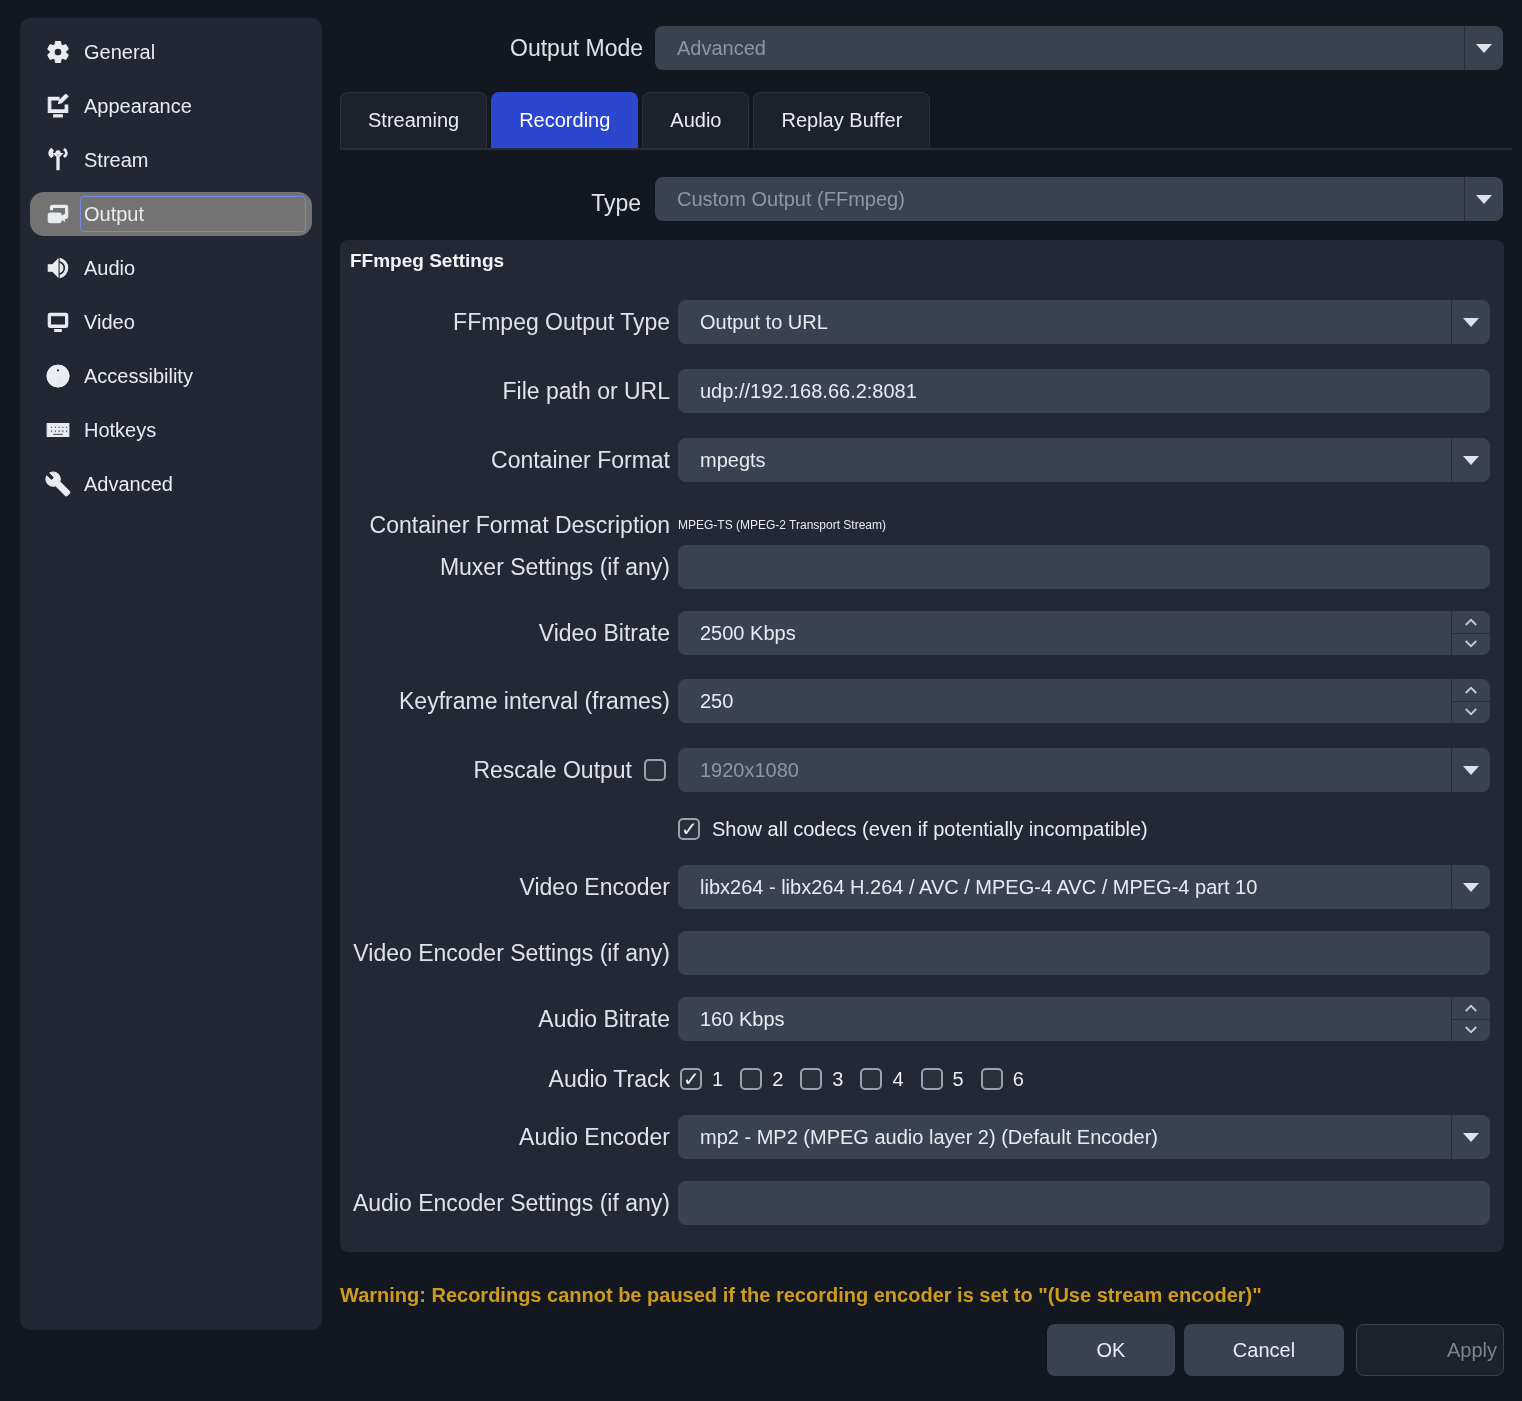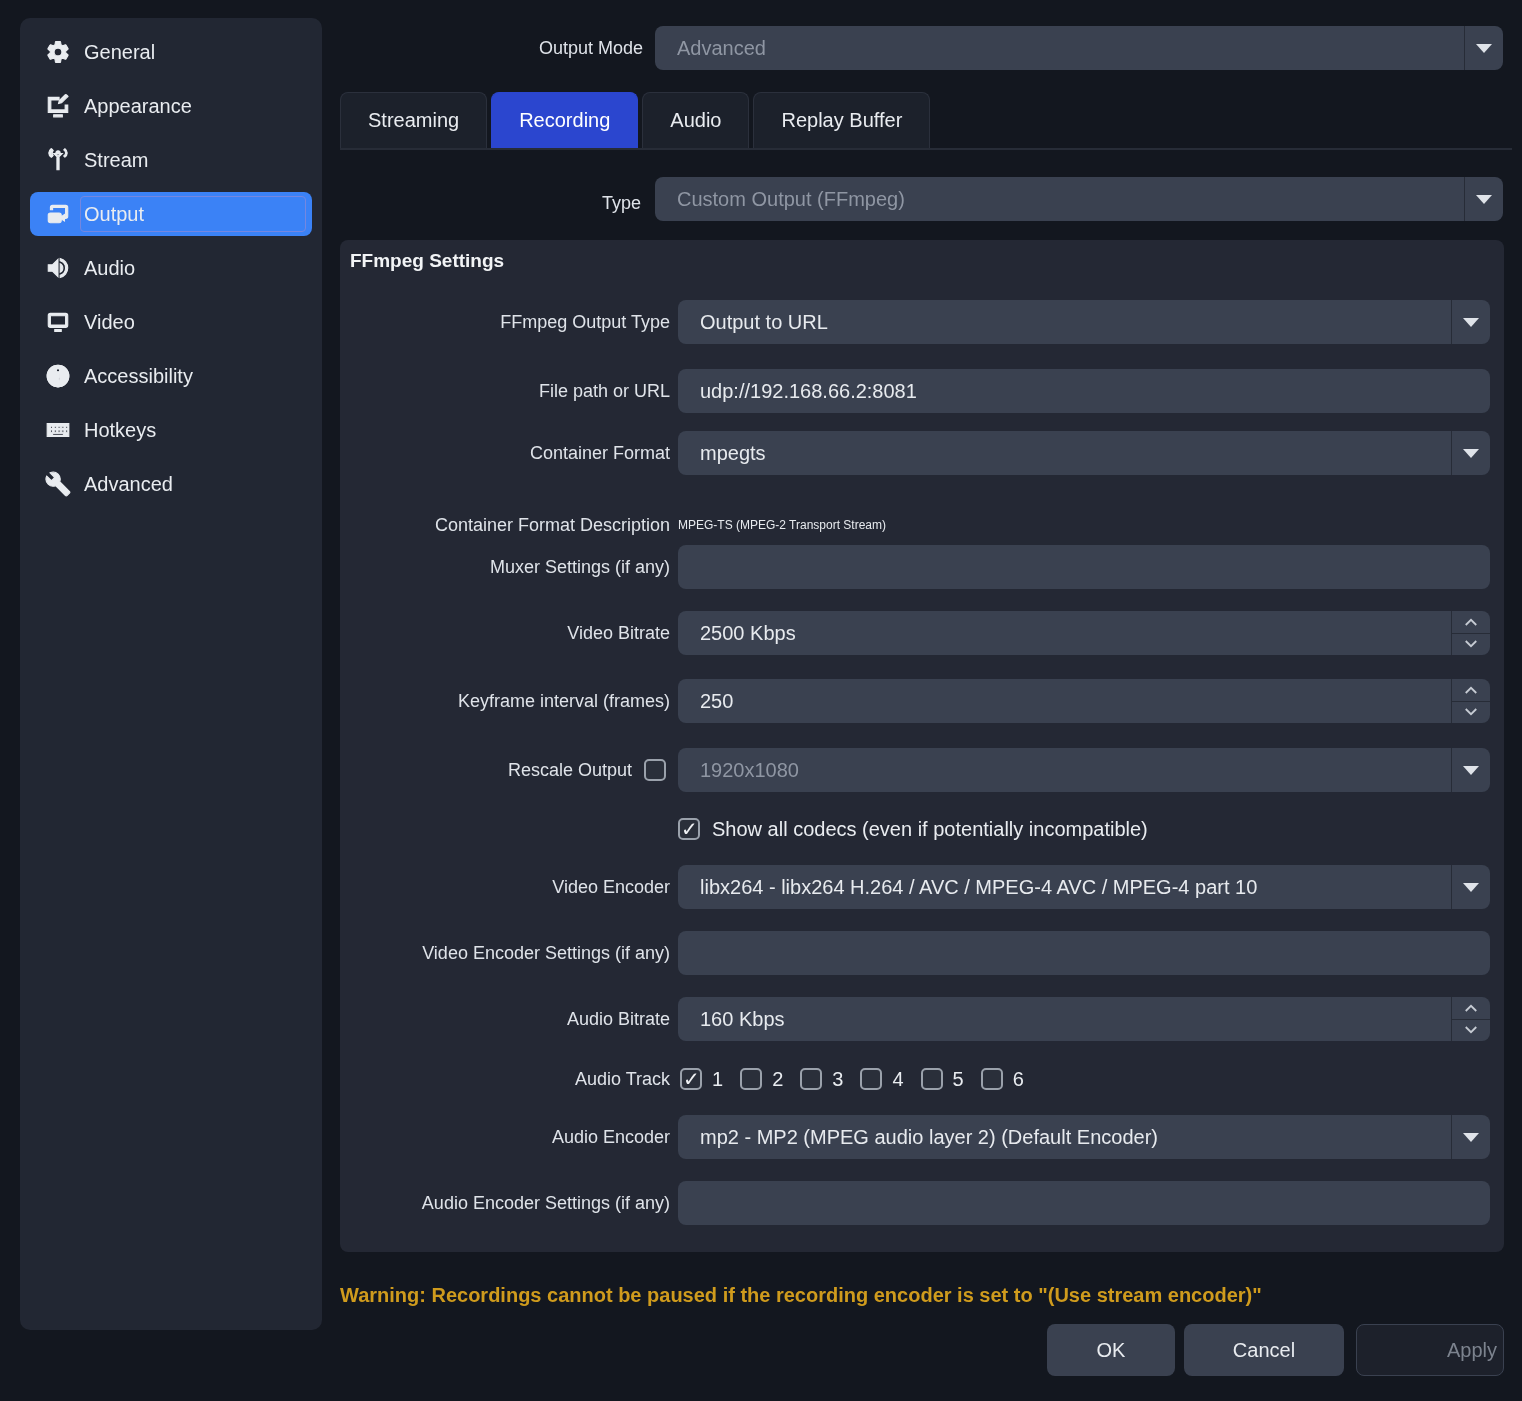--- a/index.html
+++ b/index.html
@@ -7,24 +7,24 @@
        font-family:"Liberation Sans","DejaVu Sans",sans-serif;color:#e7eaee;}
 
   
   .sidebar{position:absolute;left:20px;top:18px;width:302px;height:1312px;
            background:#222733;border-radius:10px;padding:12px 10px;box-sizing:border-box;}
   .side-item{position:relative;display:flex;align-items:center;height:44px;margin-bottom:10px;
              border-radius:8px;padding-left:14px;cursor:pointer;}
   .side-item .icn{width:28px;height:28px;display:flex;align-items:center;justify-content:center;flex:none;}
   .side-item .icn svg{width:26px;height:26px;fill:#e9ecf0;stroke:#e9ecf0;}
   .side-item .lbl{margin-left:12px;font-size:20px;color:#e9ecf0;white-space:nowrap;}
-  .side-item.active{background:#3b82f6;}
+  .side-item.active{background:#737373;border-radius:14px;}
   .side-item.active .focus-rect{position:absolute;left:50px;right:6px;top:4px;bottom:4px;
              border:1px solid #7487e0;border-radius:4px;pointer-events:none;}
-  .form-label{position:absolute;text-align:right;font-size:18px;color:#dfe3e9;line-height:44px;white-space:nowrap;}
+  .form-label{position:absolute;text-align:right;font-size:23px;color:#dfe3e9;line-height:44px;white-space:nowrap;}
 
   .combo,.text-input,.spin{position:absolute;height:44px;background:#3a4150;border-radius:8px;
         box-sizing:border-box;display:flex;align-items:center;}
   .combo .val,.spin .val{padding-left:22px;font-size:20px;color:#e7eaee;white-space:nowrap;overflow:hidden;}
   .combo .val.disabled,.spin .val.disabled{color:#8f96a3;}
   .combo .arrow-box{position:absolute;right:0;top:0;bottom:0;width:38px;border-left:1px solid #272c37;
         display:flex;align-items:center;justify-content:center;}
   .combo .tri{width:0;height:0;border-left:8px solid transparent;border-right:8px solid transparent;
         border-top:9px solid #dfe3e9;}
   .text-input input{background:transparent;border:none;outline:none;color:#e7eaee;font-size:20px;
@@ -203,21 +203,21 @@
       </div>
     </div>
 
     <div class="gb-row" style="top:129px;">
       <span class="form-label">File path or URL</span>
       <div class="text-input gb-field">
         <input type="text" value="udp://192.168.66.2:8081" style="">
       </div>
     </div>
 
-    <div class="gb-row" style="top:191px;">
+    <div class="gb-row" style="top:198px;">
       <span class="form-label">Container Format</span>
       <div class="combo gb-field">
         <span class="val">mpegts</span>
         <span class="arrow-box">
             <span class="tri"></span>
           </span>
       </div>
     </div>
 
     <div class="gb-row" style="top:263px;">

